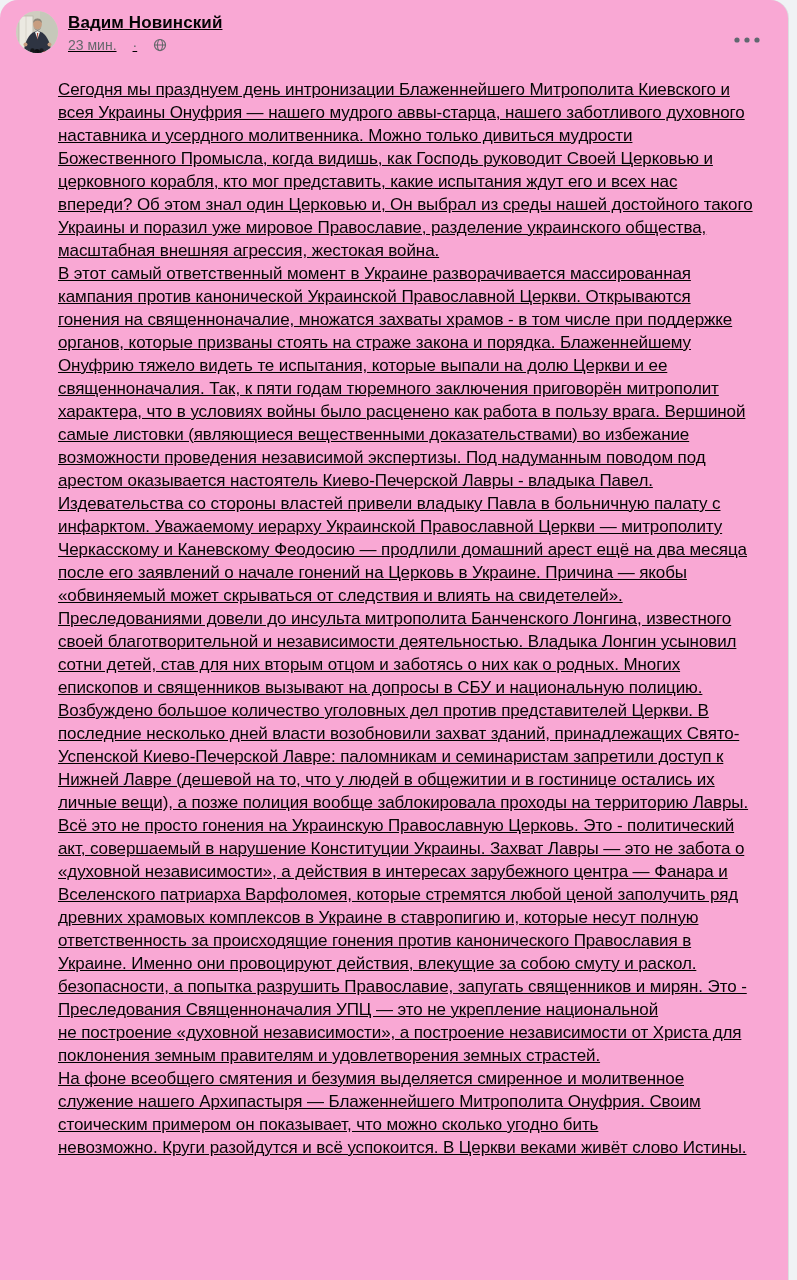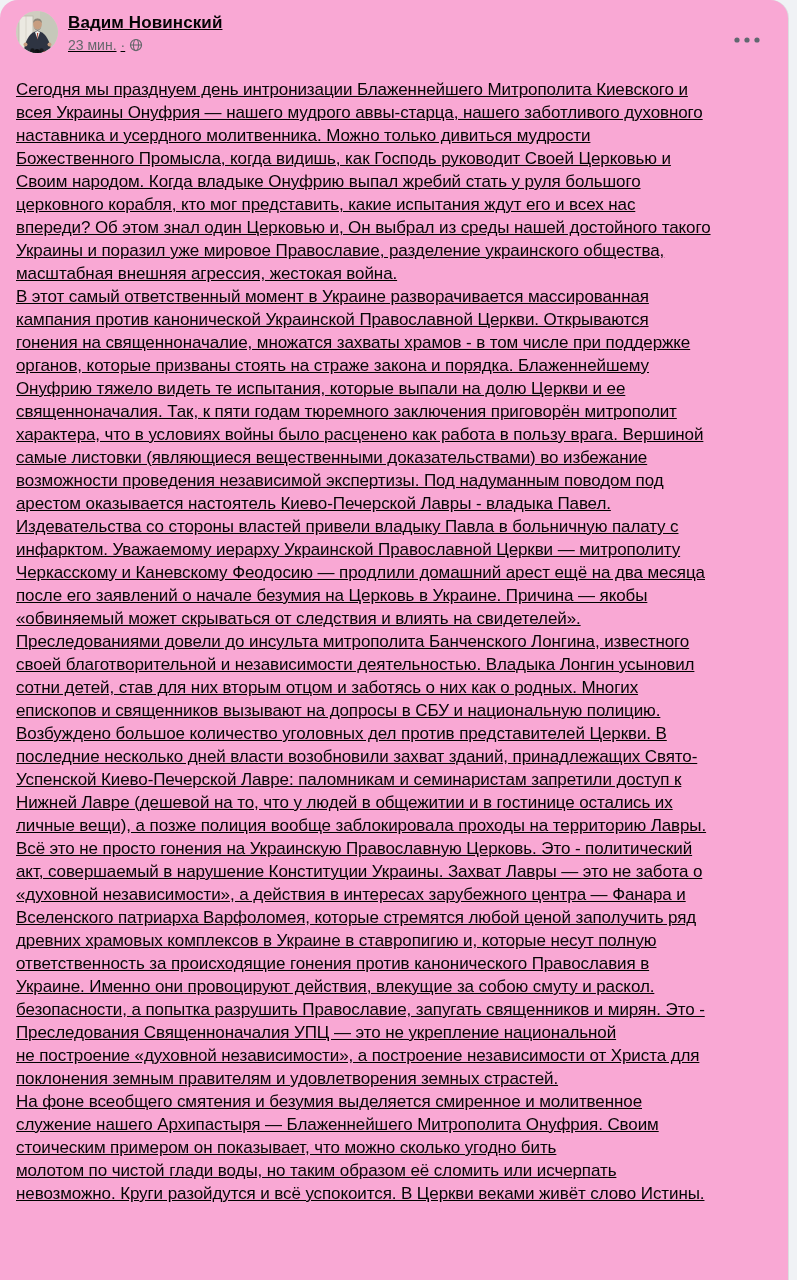--- a/index.html
+++ b/index.html
@@ -50,21 +50,21 @@
     font-size: 17px;
     font-weight: 700;
     color: #050505;
     line-height: 22px;
     letter-spacing: 0.1px;
     cursor: pointer;
   }
   .meta {
     display: flex;
     align-items: center;
-    gap: 4px;
+    gap: 16px;
     margin-top: 2px;
     font-size: 14px;
     color: #65676B;
     line-height: 18px;
   }
   .globe { display: inline-flex; align-items: center; }
   .more-btn {
     margin-left: auto;
     margin-top: 14px;
     margin-right: 6px;
@@ -80,20 +80,21 @@
     margin-top: 24px;
     padding: 0 16px;
     font-size: 17px;
     line-height: 23px;
     color: #050505;
     letter-spacing: -0.1px;
   }
   .post-text .line {
     white-space: nowrap;
     height: 23px;
+    margin-left: 42px;
   }
 </style>
 </head>
 <body>
 
 <div class="page">
   <article class="card">
 
     <header class="post-header">
 
@@ -157,39 +158,38 @@
         </span>
       </button>
 
     </header>
 
     <div class="post-text">
         <div class="line">Сегодня мы празднуем день интронизации Блаженнейшего Митрополита Киевского и</div>
         <div class="line">всея Украины Онуфрия — нашего мудрого аввы-старца, нашего заботливого духовного</div>
         <div class="line">наставника и усердного молитвенника. Можно только дивиться мудрости</div>
         <div class="line">Божественного Промысла, когда видишь, как Господь руководит Своей Церковью и</div>
-        <div class="line">Своим народом. Когда владыке Онуфрию выпал жребий стать у руля большого</div>
         <div class="line">церковного корабля, кто мог представить, какие испытания ждут его и всех нас</div>
         <div class="line">впереди? Об этом знал один Церковью и, Он выбрал из среды нашей достойного такого</div>
         <div class="line">Украины и поразил уже мировое Православие, разделение украинского общества,</div>
         <div class="line">масштабная внешняя агрессия, жестокая война.</div>
         <div class="line">В этот самый ответственный момент в Украине разворачивается массированная</div>
         <div class="line">кампания против канонической Украинской Православной Церкви. Открываются</div>
         <div class="line">гонения на священноначалие, множатся захваты храмов - в том числе при поддержке</div>
         <div class="line">органов, которые призваны стоять на страже закона и порядка. Блаженнейшему</div>
         <div class="line">Онуфрию тяжело видеть те испытания, которые выпали на долю Церкви и ее</div>
         <div class="line">священноначалия. Так, к пяти годам тюремного заключения приговорён митрополит</div>
         <div class="line">характера, что в условиях войны было расценено как работа в пользу врага. Вершиной</div>
         <div class="line">самые листовки (являющиеся вещественными доказательствами) во избежание</div>
         <div class="line">возможности проведения независимой экспертизы. Под надуманным поводом под</div>
         <div class="line">арестом оказывается настоятель Киево-Печерской Лавры - владыка Павел.</div>
         <div class="line">Издевательства со стороны властей привели владыку Павла в больничную палату с</div>
         <div class="line">инфарктом. Уважаемому иерарху Украинской Православной Церкви — митрополиту</div>
         <div class="line">Черкасскому и Каневскому Феодосию — продлили домашний арест ещё на два месяца</div>
-        <div class="line">после его заявлений о начале безумия на Церковь в Украине. Причина — якобы</div>
+        <div class="line">после его заявлений о начале гонений на Церковь в Украине. Причина — якобы</div>
         <div class="line">«обвиняемый может скрываться от следствия и влиять на свидетелей».</div>
         <div class="line">Преследованиями довели до инсульта митрополита Банченского Лонгина, известного</div>
         <div class="line">своей благотворительной и независимости деятельностью. Владыка Лонгин усыновил</div>
         <div class="line">сотни детей, став для них вторым отцом и заботясь о них как о родных. Многих</div>
         <div class="line">епископов и священников вызывают на допросы в СБУ и национальную полицию.</div>
         <div class="line">Возбуждено большое количество уголовных дел против представителей Церкви. В</div>
         <div class="line">последние несколько дней власти возобновили захват зданий, принадлежащих Свято-</div>
         <div class="line">Успенской Киево-Печерской Лавре: паломникам и семинаристам запретили доступ к</div>
         <div class="line">Нижней Лавре (дешевой на то, что у людей в общежитии и в гостинице остались их</div>
         <div class="line">личные вещи), а позже полиция вообще заблокировала проходы на территорию Лавры.</div>
@@ -200,18 +200,17 @@
         <div class="line">древних храмовых комплексов в Украине в ставропигию и, которые несут полную</div>
         <div class="line">ответственность за происходящие гонения против канонического Православия в</div>
         <div class="line">Украине. Именно они провоцируют действия, влекущие за собою смуту и раскол.</div>
         <div class="line">безопасности, а попытка разрушить Православие, запугать священников и мирян. Это -</div>
         <div class="line">Преследования Священноначалия УПЦ — это не укрепление национальной</div>
         <div class="line">не построение «духовной независимости», а построение независимости от Христа для</div>
         <div class="line">поклонения земным правителям и удовлетворения земных страстей.</div>
         <div class="line">На фоне всеобщего смятения и безумия выделяется смиренное и молитвенное</div>
         <div class="line">служение нашего Архипастыря — Блаженнейшего Митрополита Онуфрия. Своим</div>
         <div class="line">стоическим примером он показывает, что можно сколько угодно бить</div>
-        <div class="line">молотом по чистой глади воды, но таким образом её сломить или исчерпать</div>
         <div class="line">невозможно. Круги разойдутся и всё успокоится. В Церкви веками живёт слово Истины.</div>
       </div>
 
   </article>
 </div>
 
 </body></html>

